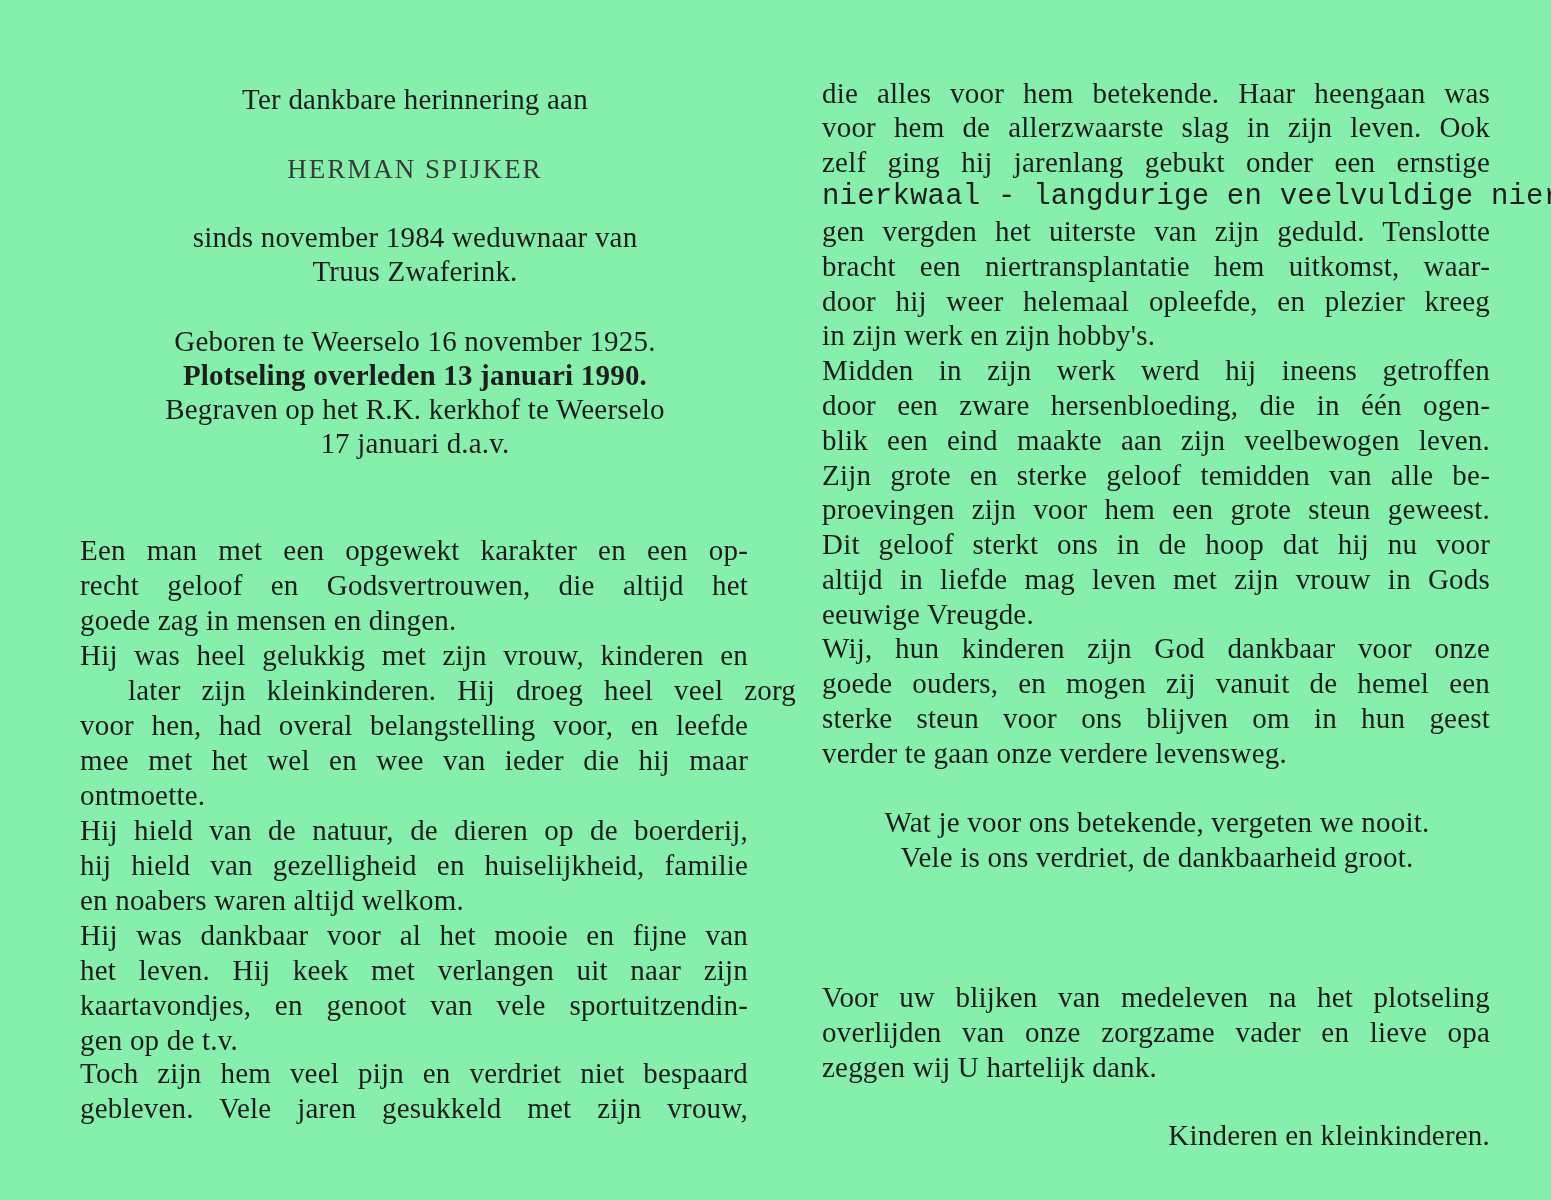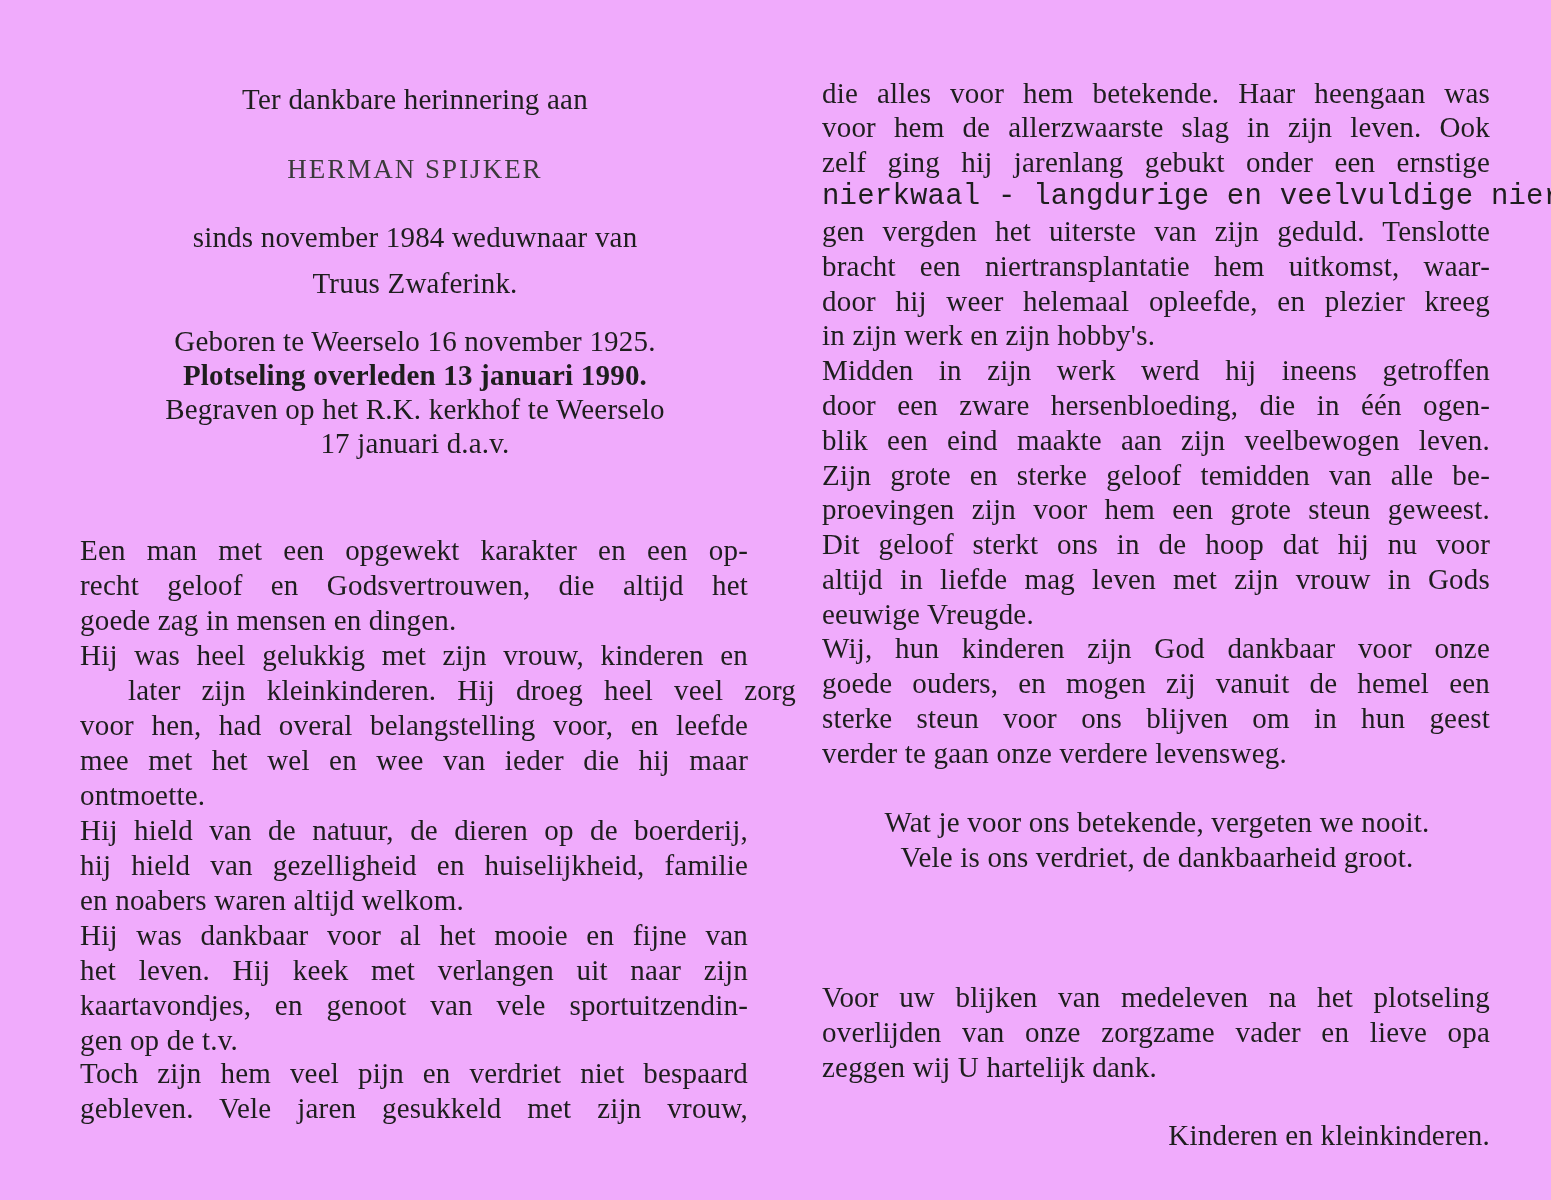--- a/index.html
+++ b/index.html
@@ -12,21 +12,21 @@
       height: 1200px;
       position: relative;
       overflow: hidden;
       font-family: "Liberation Serif", "DejaVu Serif", serif;
       color: #1e1e1e;
     }
     .page {
       position: absolute;
       left: 0; top: 0;
       width: 1551px; height: 1200px;
-      background: #f0abfc;
+      background: #86efac;
     }
     .col {
       position: absolute;
       top: 0;
     }
     .col-left { left: 80px; width: 670px; }
     .col-right { left: 822px; width: 670px; }
 
     .line {
       position: absolute;
@@ -63,21 +63,21 @@
   </style>
 </head>
 <body>
 
 <div class="page">
 
   <div class="col col-left">
     <div class="line centered" style="top:82px;">Ter dankbare herinnering aan</div>
     <div class="line centered name" style="top:152px;">HERMAN SPIJKER</div>
     <div class="line centered" style="top:220px;">sinds november 1984 weduwnaar van</div>
-    <div class="line centered" style="top:266px;">Truus Zwaferink.</div>
+    <div class="line centered" style="top:254px;">Truus Zwaferink.</div>
     <div class="line centered" style="top:324px;">Geboren te Weerselo 16 november 1925.</div>
     <div class="line centered" style="top:358px;font-weight:bold;">Plotseling overleden 13 januari 1990.</div>
     <div class="line centered" style="top:392px;">Begraven op het R.K. kerkhof te Weerselo</div>
     <div class="line centered" style="top:426px;">17 januari d.a.v.</div>
 
     <div class="line justify" style="top:533px;">Een man met een opgewekt karakter en een op-</div>
     <div class="line justify" style="top:568px;">recht geloof en Godsvertrouwen, die altijd het</div>
     <div class="line ragged" style="top:603px;">goede zag in mensen en dingen.</div>
     <div class="line justify" style="top:638px;">Hij was heel gelukkig met zijn vrouw, kinderen en</div>
     <div class="line justify" style="top:673px;margin-left:48px;">later zijn kleinkinderen. Hij droeg heel veel zorg</div>

